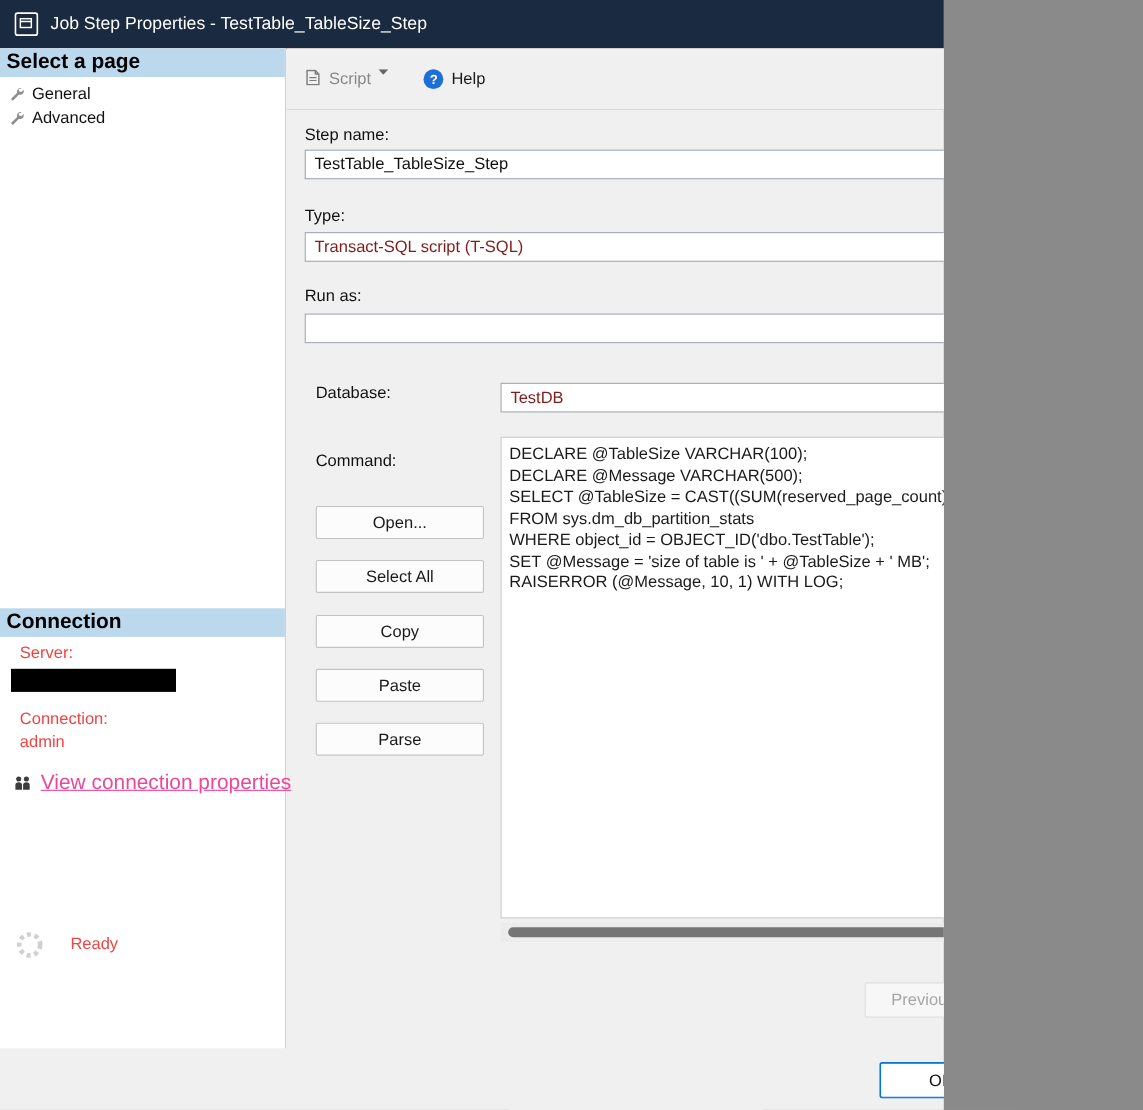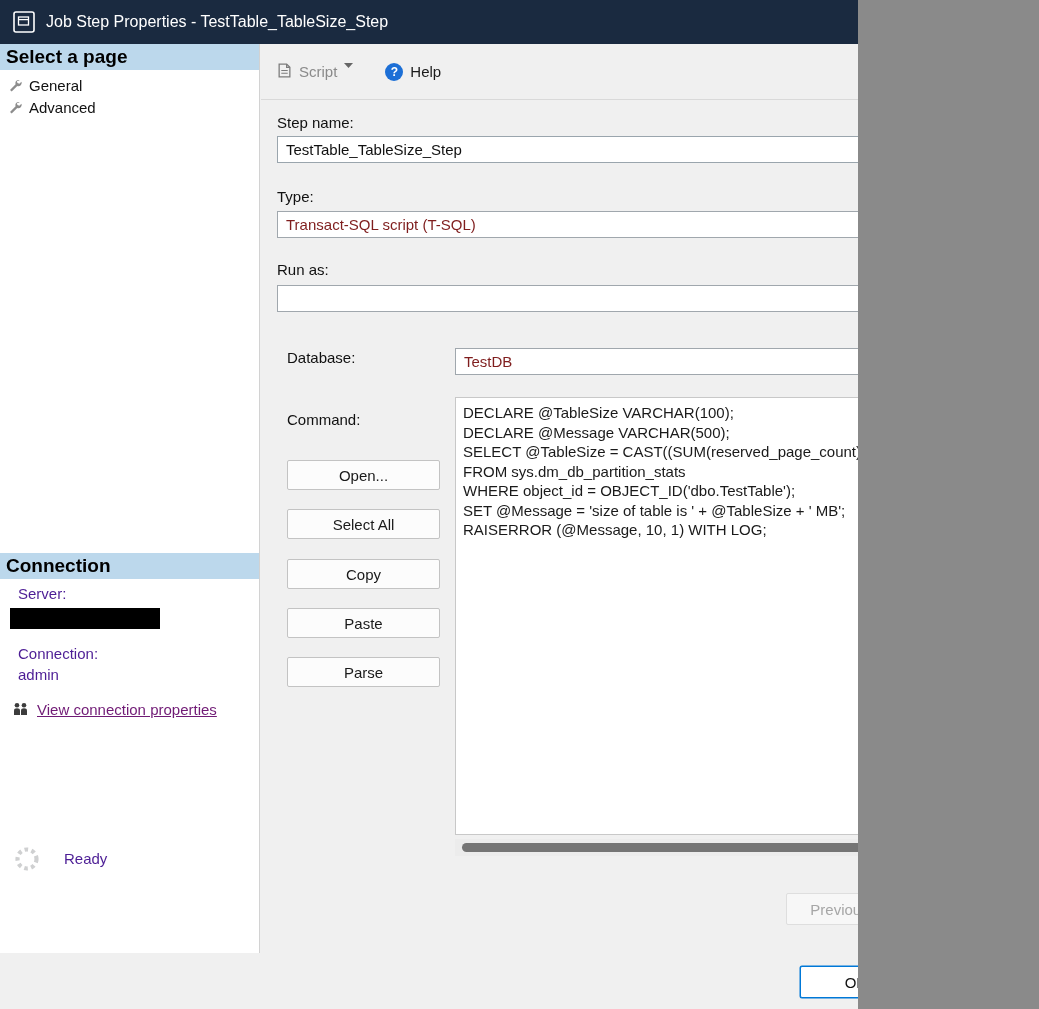--- a/index.html
+++ b/index.html
@@ -13,24 +13,24 @@
   .title-text { margin-left:11px; color:#ffffff; font-size:16px; white-space:nowrap; }
   .win-controls { position:absolute; right:0; top:0; height:44px; display:flex; }
   .win-btn { width:66px; height:44px; display:flex; align-items:center; justify-content:center; cursor:default; }
   .min-glyph { width:12px; height:1.5px; background:#fff; }
   .max-glyph { width:11px; height:11px; border:1.5px solid #fff; }
 
   
   .sidebar { position:absolute; left:0; top:44px; width:260px; height:909px; background:#ffffff; border-right:1px solid #d2d2d2; }
   .section-header { position:absolute; left:0; width:100%; height:26px; background:#bcd8ec; color:#000; font-size:19px; font-weight:bold; display:flex; align-items:center; padding-left:6px; }
   .page-item { position:absolute; left:8px; height:22px; display:flex; align-items:center; gap:7px; font-size:15px; color:#111; cursor:default; }
-  .side-label { position:absolute; left:18px; font-size:15px; color:#4c1d95; white-space:nowrap; }
+  .side-label { position:absolute; left:18px; font-size:15px; color:#ef4444; white-space:nowrap; }
   .redacted { position:absolute; left:10px; width:150px; height:21px; background:#000; }
   .link-row { position:absolute; left:12px; display:flex; align-items:center; gap:8px; }
-  .link-text { font-size:15px; color:#701a75; text-decoration:underline; white-space:nowrap; cursor:pointer; }
+  .link-text { font-size:19px; color:#ec4899; text-decoration:underline; white-space:nowrap; cursor:pointer; }
   .spinner { position:absolute; }
 
   
   .toolbar { position:absolute; left:261px; top:44px; width:778px; height:56px; background:#f0f0f0; border-bottom:1px solid #d9d9d9; display:flex; align-items:center; padding-left:9px; }
   .tool-btn { display:flex; align-items:flex-start; gap:7px; font-size:15px; padding:5px 7px; cursor:default; }
   .script-btn { color:#8a8a8a; }
   .help-btn { color:#1a1a1a; margin-left:18px; }
   .help-circle { width:18px; height:18px; border-radius:50%; background:#1c6fd6; color:#fff; font-size:12px; font-weight:bold; display:flex; align-items:center; justify-content:center; }
 
   

